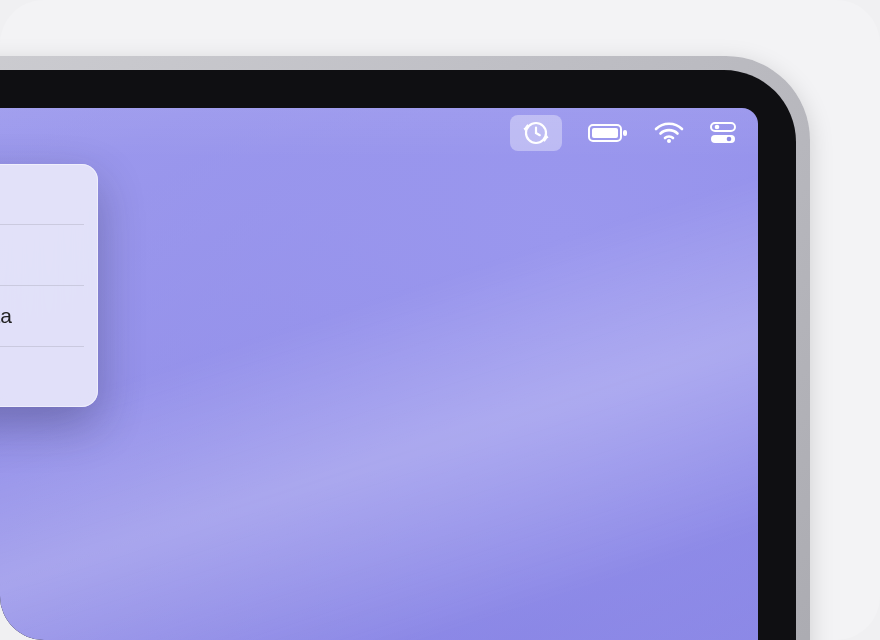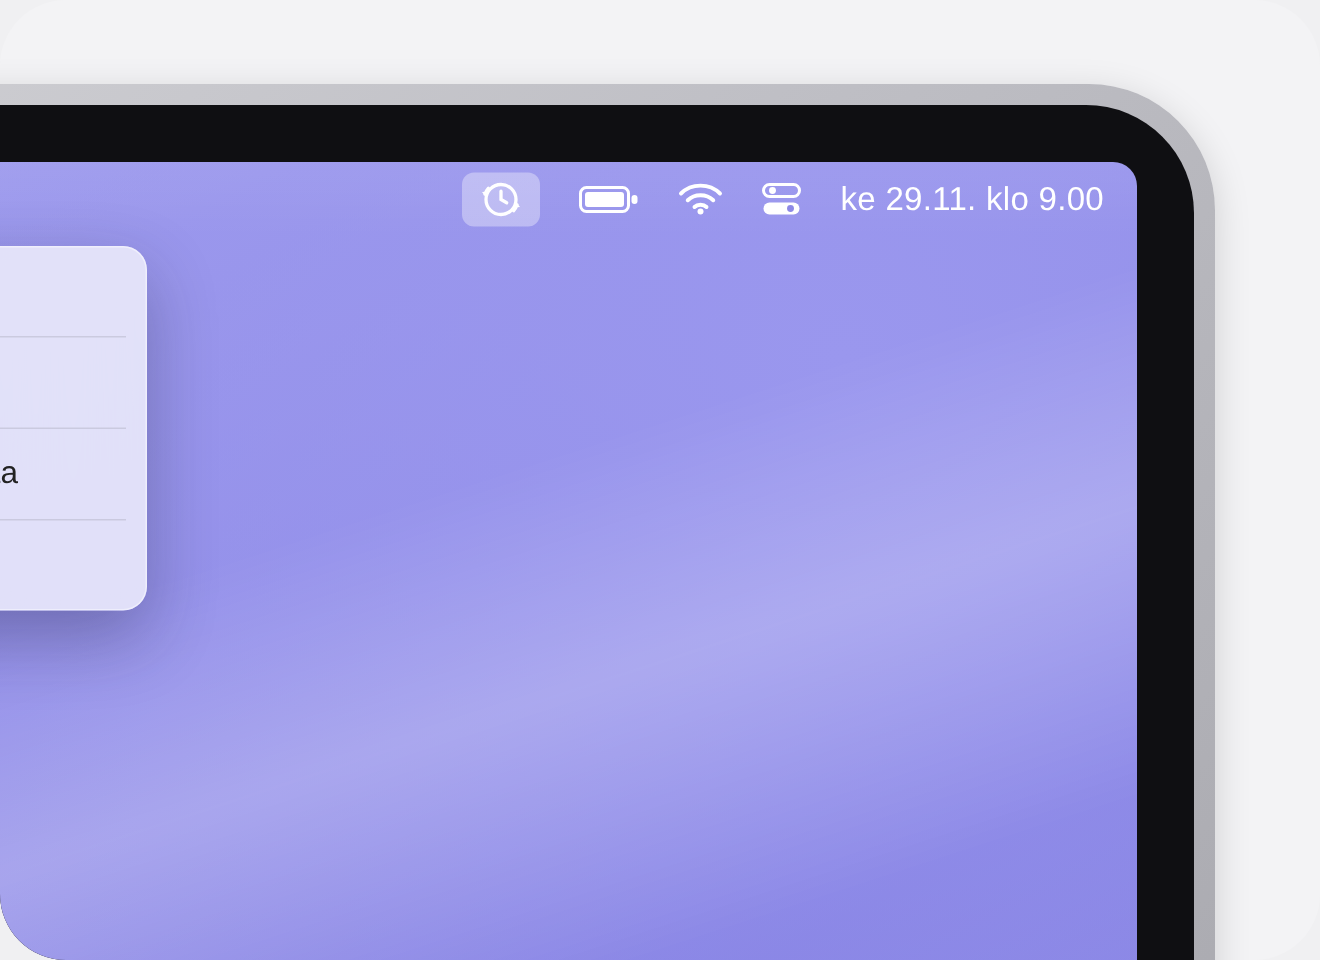--- a/index.html
+++ b/index.html
@@ -168,21 +168,20 @@
             <span>
               <svg width="26" height="22" viewBox="0 0 26 22">
                 <rect x="1" y="1" width="24" height="8" rx="4" stroke="#ffffff" stroke-width="2" fill="none"></rect>
                 <circle cx="7" cy="5" r="2.3" fill="#ffffff"></circle>
                 <rect x="1" y="13" width="24" height="8" rx="4" fill="#ffffff"></rect>
                 <circle cx="19" cy="17" r="2.3" fill="#8d89e6"></circle>
               </svg>
             </span>
           </div>
 
-          <div class="clock">ke 29.11. klo 9.00</div>
         </div>
 
         <div class="dropdown">
           <div class="dd-row status">7,4 % valmis – 3,64 Gt kopioitu</div>
           <div class="dd-sep"></div>
           <div class="dd-row">Ohita tämä varmuuskopio</div>
           <div class="dd-sep"></div>
           <div class="dd-row">Selaa Time Machine -varmuuskopioita</div>
           <div class="dd-sep"></div>
           <div class="dd-row">Avaa Time Machine -asetukset…</div>

